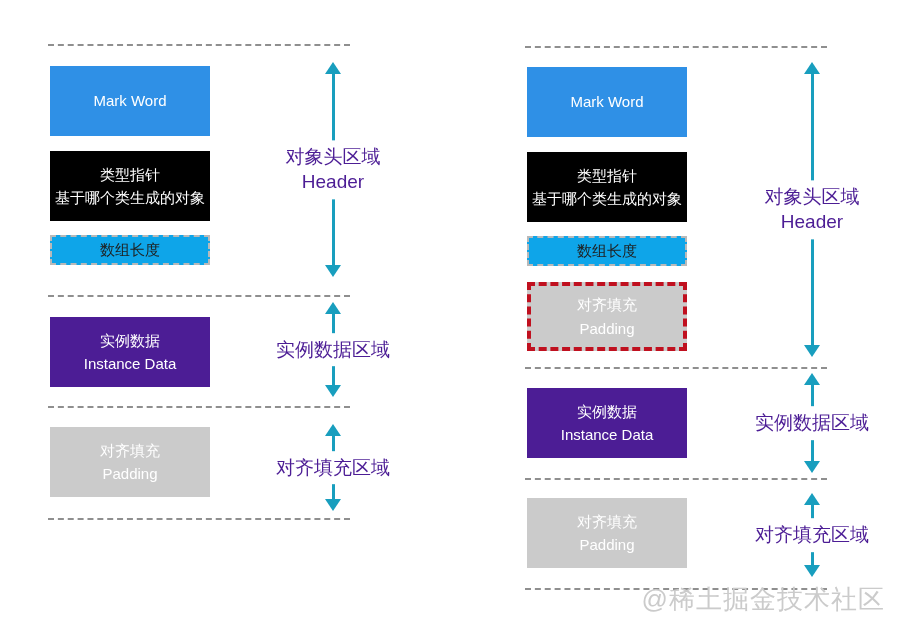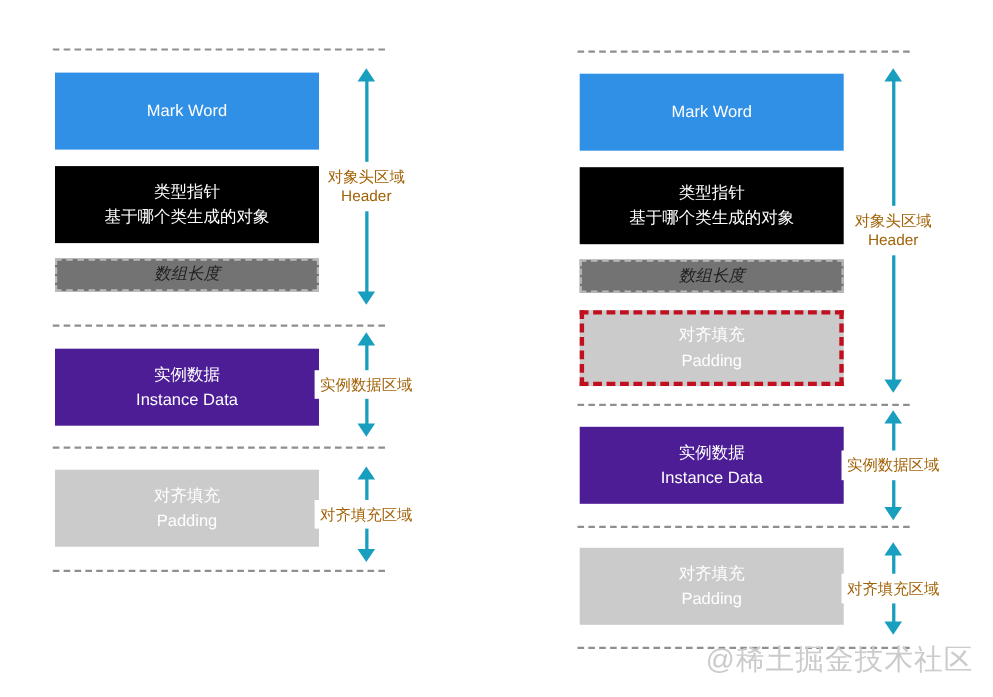--- a/index.html
+++ b/index.html
@@ -10,38 +10,37 @@
     font-family:"Liberation Sans","DejaVu Sans",sans-serif;
     overflow:hidden;
   }
   .sep{
     position:absolute;
     width:302px;height:0;
     border-top:2px dashed #8f8f8f;
   }
   .box{
     position:absolute;
-    width:240px;height:70px;
+    width:160px;height:70px;
     display:flex;flex-direction:column;
     align-items:center;justify-content:center;
     color:#ffffff;
     font-size:15px;line-height:1.55;
     text-align:center;
     box-sizing:border-box;
   }
   .box.blue{background:#2F90E6;}
   .box.yellow{background:#000000;}
   .box.red{background:#4c1d95;}
   .box.gray{background:#CBCBCB;}
   .box.arraylen{
     height:30px;
-    background:#737373;
+    background:#0ea5e9;
     border:2px dashed #b9b9b9;
     color:#1f1f1f;
-    font-style:italic;
   }
   .box.padhl{
     height:69px;
     background:#CBCBCB;
     border:4px dashed #C0101F;
   }
   .arrow{
     position:absolute;
     width:16px;
     display:flex;flex-direction:column;align-items:center;
@@ -57,22 +56,22 @@
     flex:1 1 auto;width:3px;
     background:#189EBE;
     margin-top:-2px;margin-bottom:-2px;
   }
   .rlabel{
     position:absolute;
     left:50%;top:50%;
     transform:translate(-50%,-50%);
     background:#ffffff;
     padding:4px 5px;
-    color:#a16207;
-    font-size:14px;line-height:1.35;
+    color:#4c1d95;
+    font-size:19px;line-height:1.35;
     text-align:center;white-space:nowrap;
   }
   .rlabel span{display:block;}
   .watermark{
     position:absolute;
     right:18px;bottom:17px;
     color:#cbcbcb;
     font-size:26px;
     letter-spacing:1px;
   }

